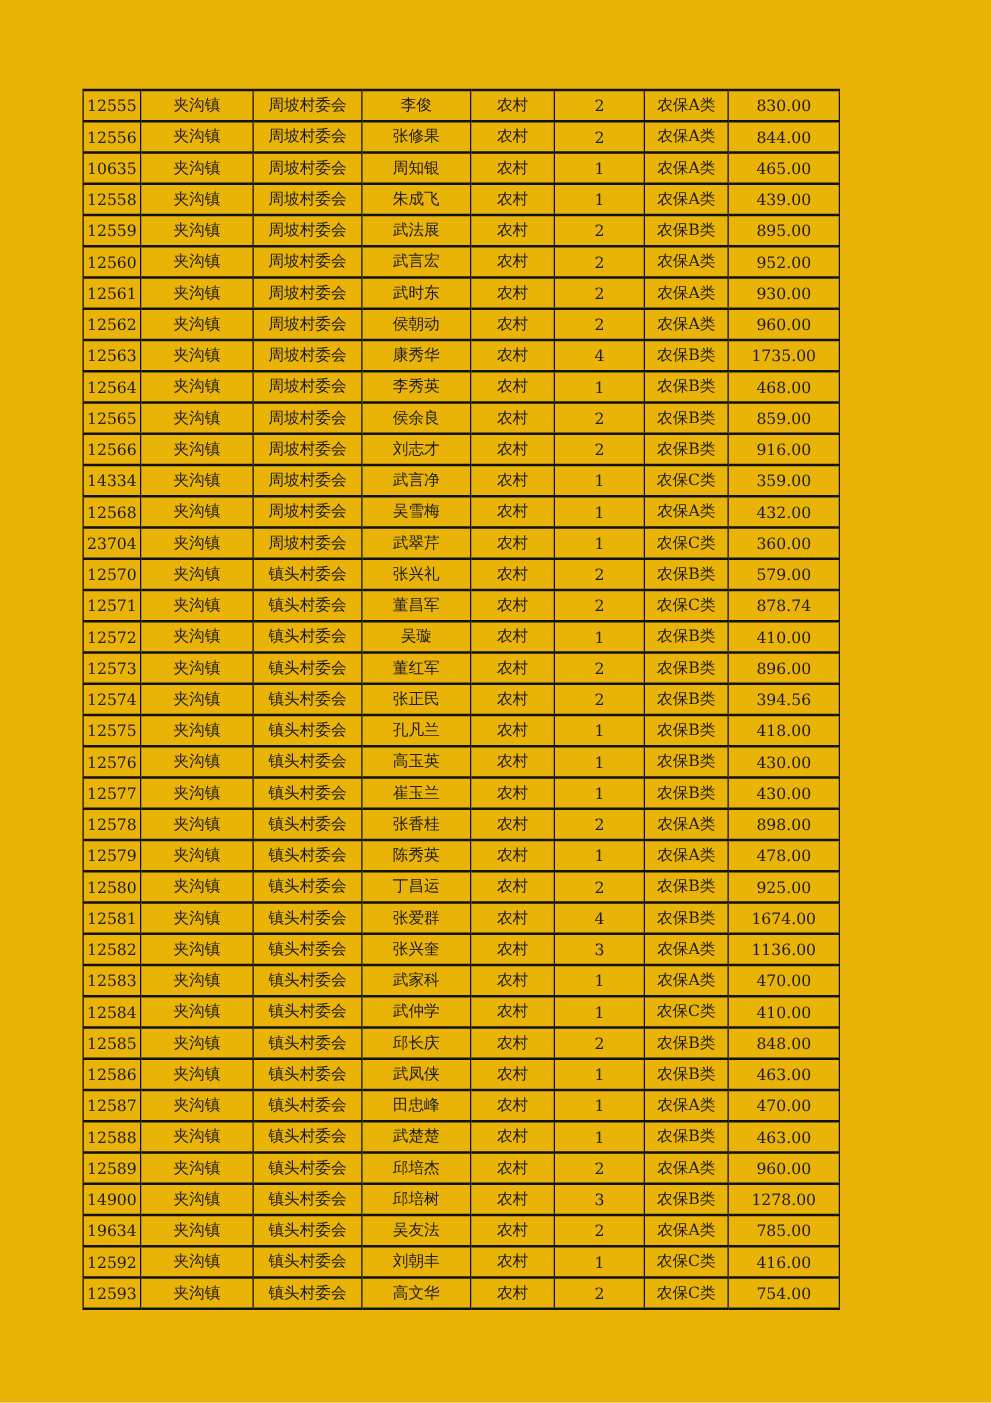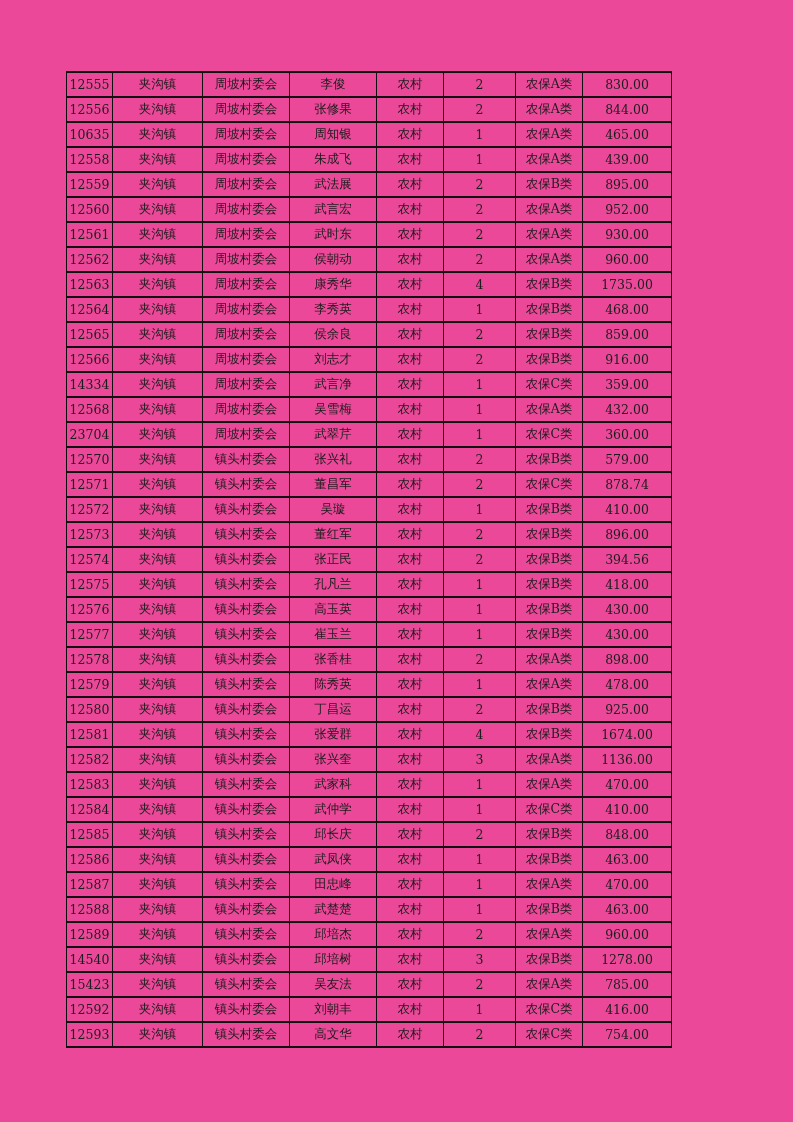--- a/index.html
+++ b/index.html
@@ -11,21 +11,21 @@
     width: 793px;
     height: 1122px;
     overflow: hidden;
     position: relative;
     font-family: "DejaVu Serif", "Liberation Serif", serif;
   }
   .sheet {
     position: absolute;
     left: 0; top: 0;
     width: 793px; height: 1122px;
-    background: #ec4899;
+    background: #eab308;
   }
   table.roster {
     position: absolute;
     left: 66px;
     top: 71px;
     width: 605px;
     border-collapse: collapse;
     table-layout: fixed;
     border: 1px solid #111111;
   }
@@ -413,31 +413,31 @@
           <td>12589</td>
           <td>夹沟镇</td>
           <td>镇头村委会</td>
           <td>邱培杰</td>
           <td>农村</td>
           <td>2</td>
           <td>农保A类</td>
           <td>960.00</td>
         </tr>
         <tr>
-          <td>14540</td>
+          <td>14900</td>
           <td>夹沟镇</td>
           <td>镇头村委会</td>
           <td>邱培树</td>
           <td>农村</td>
           <td>3</td>
           <td>农保B类</td>
           <td>1278.00</td>
         </tr>
         <tr>
-          <td>15423</td>
+          <td>19634</td>
           <td>夹沟镇</td>
           <td>镇头村委会</td>
           <td>吴友法</td>
           <td>农村</td>
           <td>2</td>
           <td>农保A类</td>
           <td>785.00</td>
         </tr>
         <tr>
           <td>12592</td>

